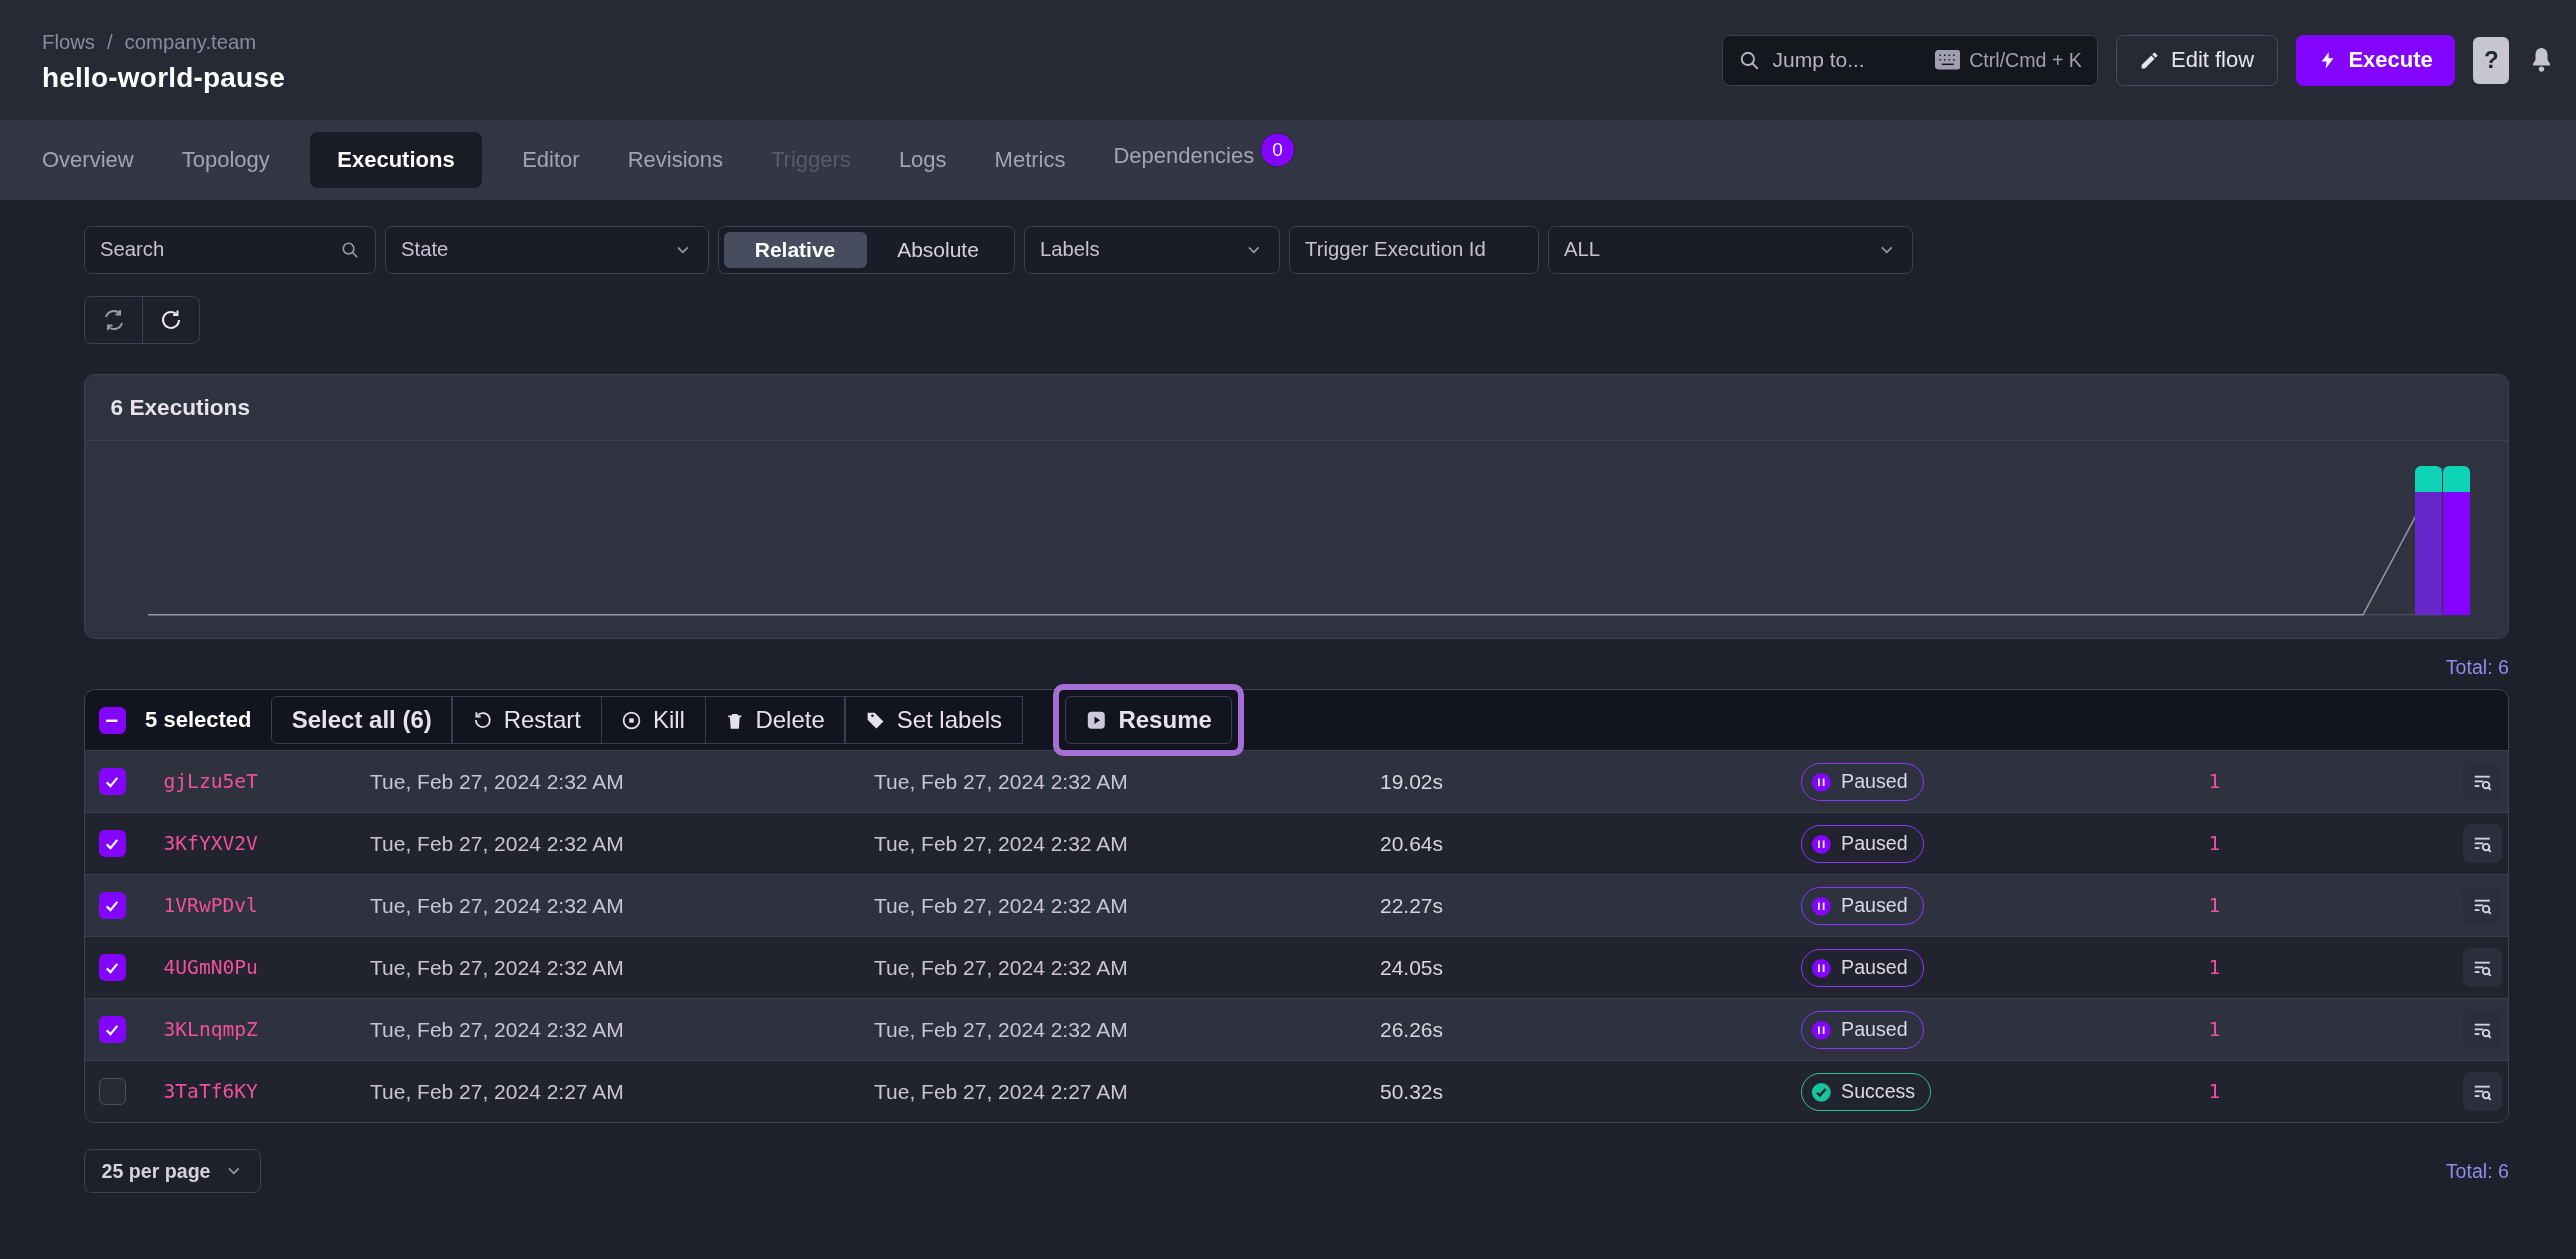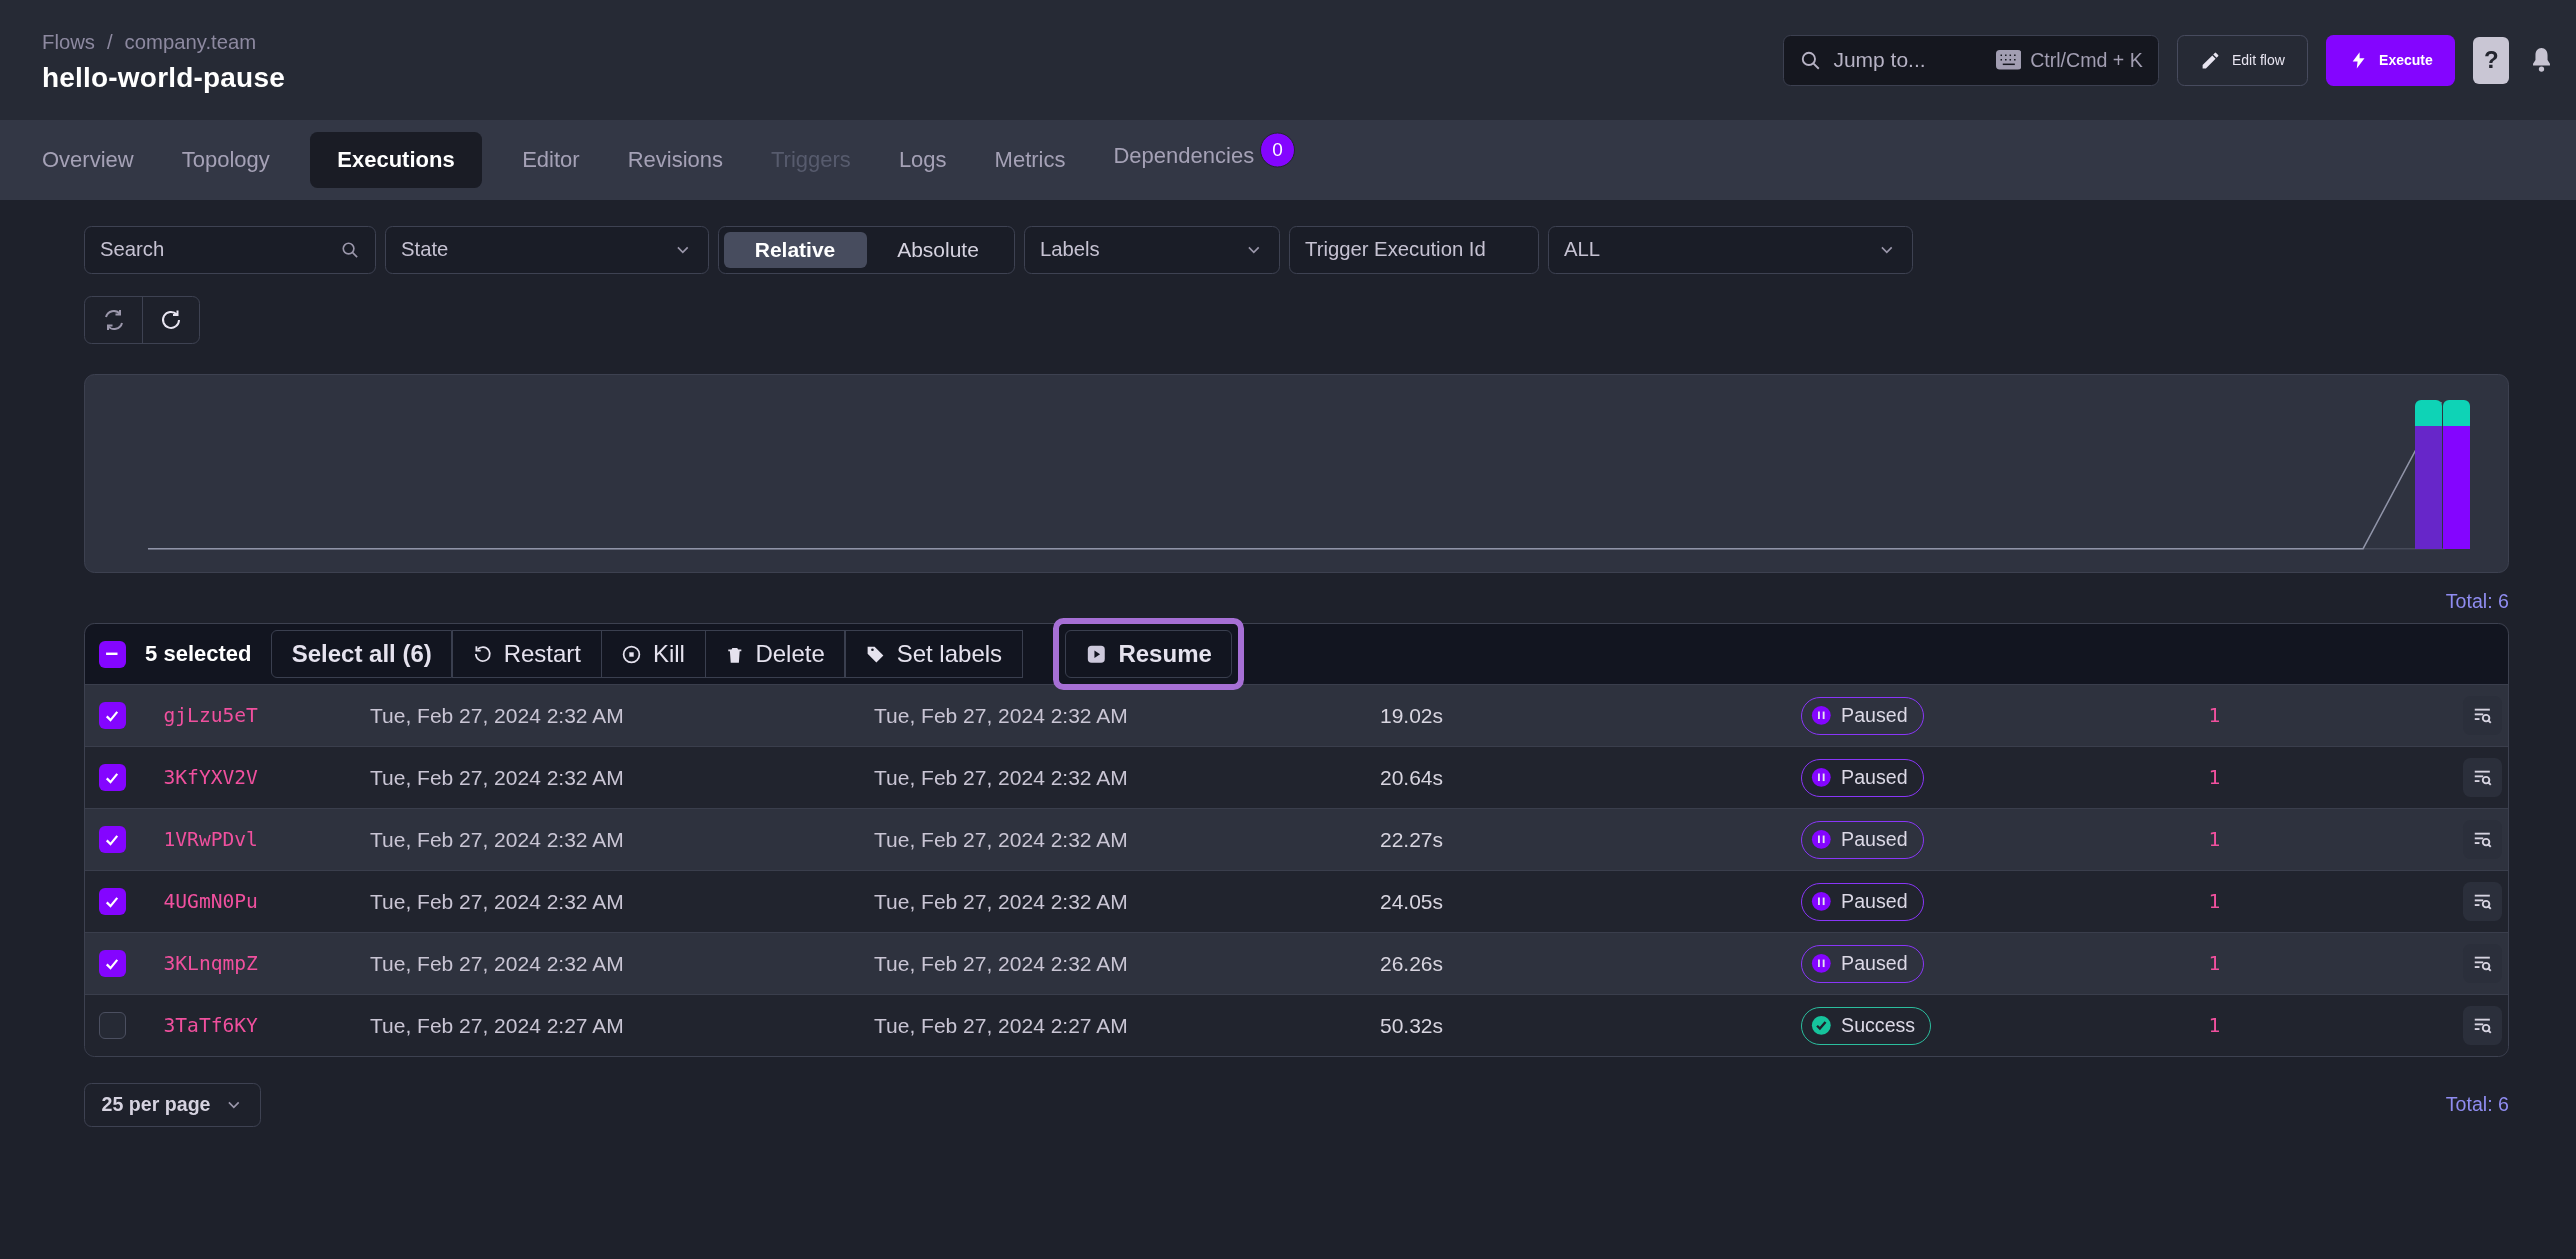--- a/index.html
+++ b/index.html
@@ -29,21 +29,21 @@
     color:#B6B2C4;
   }
   .jumpto input {
     flex:1; background:transparent; border:none; outline:none;
     font-size:21px; color:#C9C5D6; font-family:"Liberation Sans",sans-serif; min-width:0;
   }
   .jumpto input::placeholder { color:#B6B2C4; }
   .jumpto .shortcut { display:flex; align-items:center; gap:9px; font-size:19.6px; color:#A29EB2; white-space:nowrap; }
   .btn {
     height:51px; border-radius:7.5px; display:flex; align-items:center; gap:10.5px;
-    font-size:14px; padding:0 22.6px; cursor:pointer; white-space:nowrap;
+    font-size:22px; padding:0 22.6px; cursor:pointer; white-space:nowrap;
   }
   .btn-outline { border:0.8px solid #474B5E; color:#E8E5F1; background:transparent; }
   .btn-primary { background:#8405FF; color:#FFFFFF; font-weight:bold; border:none; }
   .help-box {
     width:36px; height:47px; background:#C9C6D4; color:#23252F; border-radius:6px;
     display:flex; align-items:center; justify-content:center; font-size:24px; font-weight:bold; cursor:pointer;
   }
   .bell { color:#C7C4D2; cursor:pointer; }
 
   
@@ -339,20 +339,21 @@
       <div class="refresh-btn">
         <svg width="24" height="24" viewBox="0 0 24 24" fill="none" stroke="#E8E5F1" stroke-width="2">
             <path d="M20 12a8 8 0 1 1-2.3-5.7"></path>
             <polyline points="18.5 2.5 18.5 7 14 7"></polyline>
           </svg>
       </div>
     </div>
   </div>
 
   <section class="panel">
+    <div class="panel-header">6 Executions</div>
     <div class="chart-body">
       <svg class="chart-svg" width="2423" height="197" viewBox="0 0 3221 262">
         <line x1="83" y1="231" x2="3138" y2="231" stroke="#474B5A" stroke-width="2"></line>
         <polyline fill="none" stroke="#9094A8" stroke-width="2" points="83,231 3029,231 3133,36"></polyline>
       </svg>
       <div class="chart-bars">
           <div class="bar">
             <div class="seg-success" style="height: 26px; background: rgb(14, 211, 182);"></div>
             <div class="seg-paused" style="height: 123px; background: rgb(103, 38, 201);"></div>
           </div>

